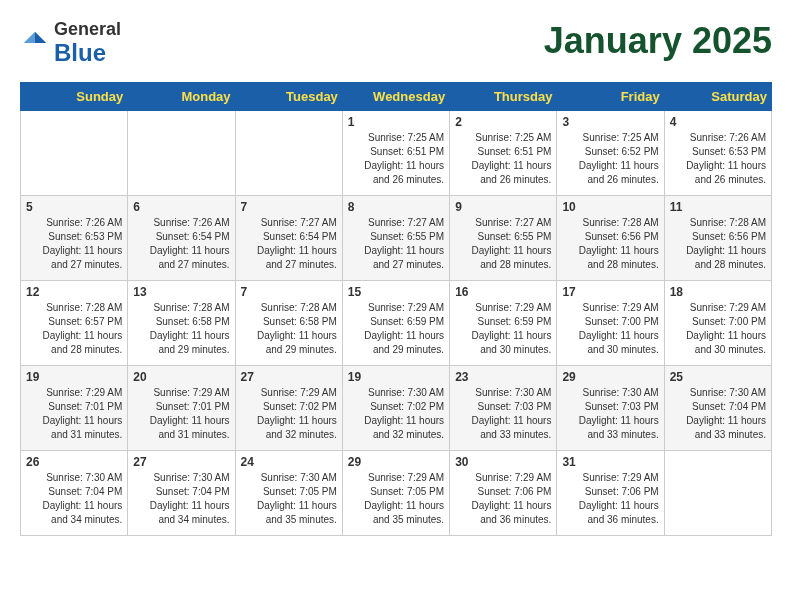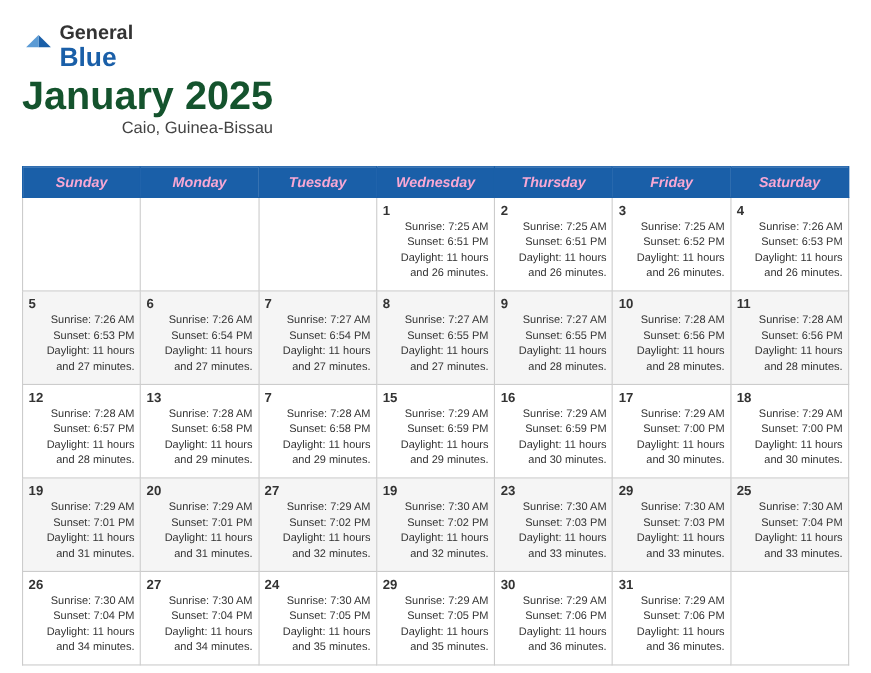--- a/index.html
+++ b/index.html
@@ -7,22 +7,21 @@
       font-family: Arial, sans-serif;
       background: #fff;
       width: 792px;
       min-height: 612px;
       padding: 20px;
     }
     .header {
       display: flex;
       justify-content: space-between;
       align-items: flex-start;
-      margin-bottom: 26px;
-      flex-direction: column;
+      margin-bottom: 16px;
     }
     .logo {
       display: flex;
       align-items: center;
       gap: 4px;
     }
     .logo-text {
       display: flex;
       flex-direction: column;
       line-height: 1.1;
@@ -53,26 +52,25 @@
       font-size: 15px;
       color: #444;
     }
     .calendar {
       width: 100%;
       border-collapse: collapse;
       border: 1px solid #ccc;
     }
     .calendar th {
       background-color: #1a5fa8;
-      color: #f9a8d4;
+      color: #fde047;
       font-size: 13px;
       padding: 6px 4px;
-      text-align: center;
+      text-align: right;
       border: 1px solid #1a5fa8;
-      font-style: italic;
     }
     .calendar td {
       vertical-align: top;
       border: 1px solid #ccc;
       padding: 4px 5px;
       font-size: 10.5px;
       color: #333;
       width: calc(100% / 7);
       min-height: 85px;
       height: 85px;
@@ -105,21 +103,20 @@
       <polygon points="20,5 35,20 20,20" fill="#1a5fa8"></polygon>
       <polygon points="20,5 20,20 5,20" fill="#5b9bd5"></polygon>
     </svg>
     <div class="logo-text">
       <span class="logo-general">General</span>
       <span class="logo-blue">Blue</span>
     </div>
   </div>
   <div class="title-block">
     <div class="month-title">January 2025</div>
-    <div class="location">Caio, Guinea-Bissau</div>
   </div>
 </div>
 
 <table class="calendar">
   <thead>
     <tr>
       <th>Sunday</th>
       <th>Monday</th>
       <th>Tuesday</th>
       <th>Wednesday</th>

